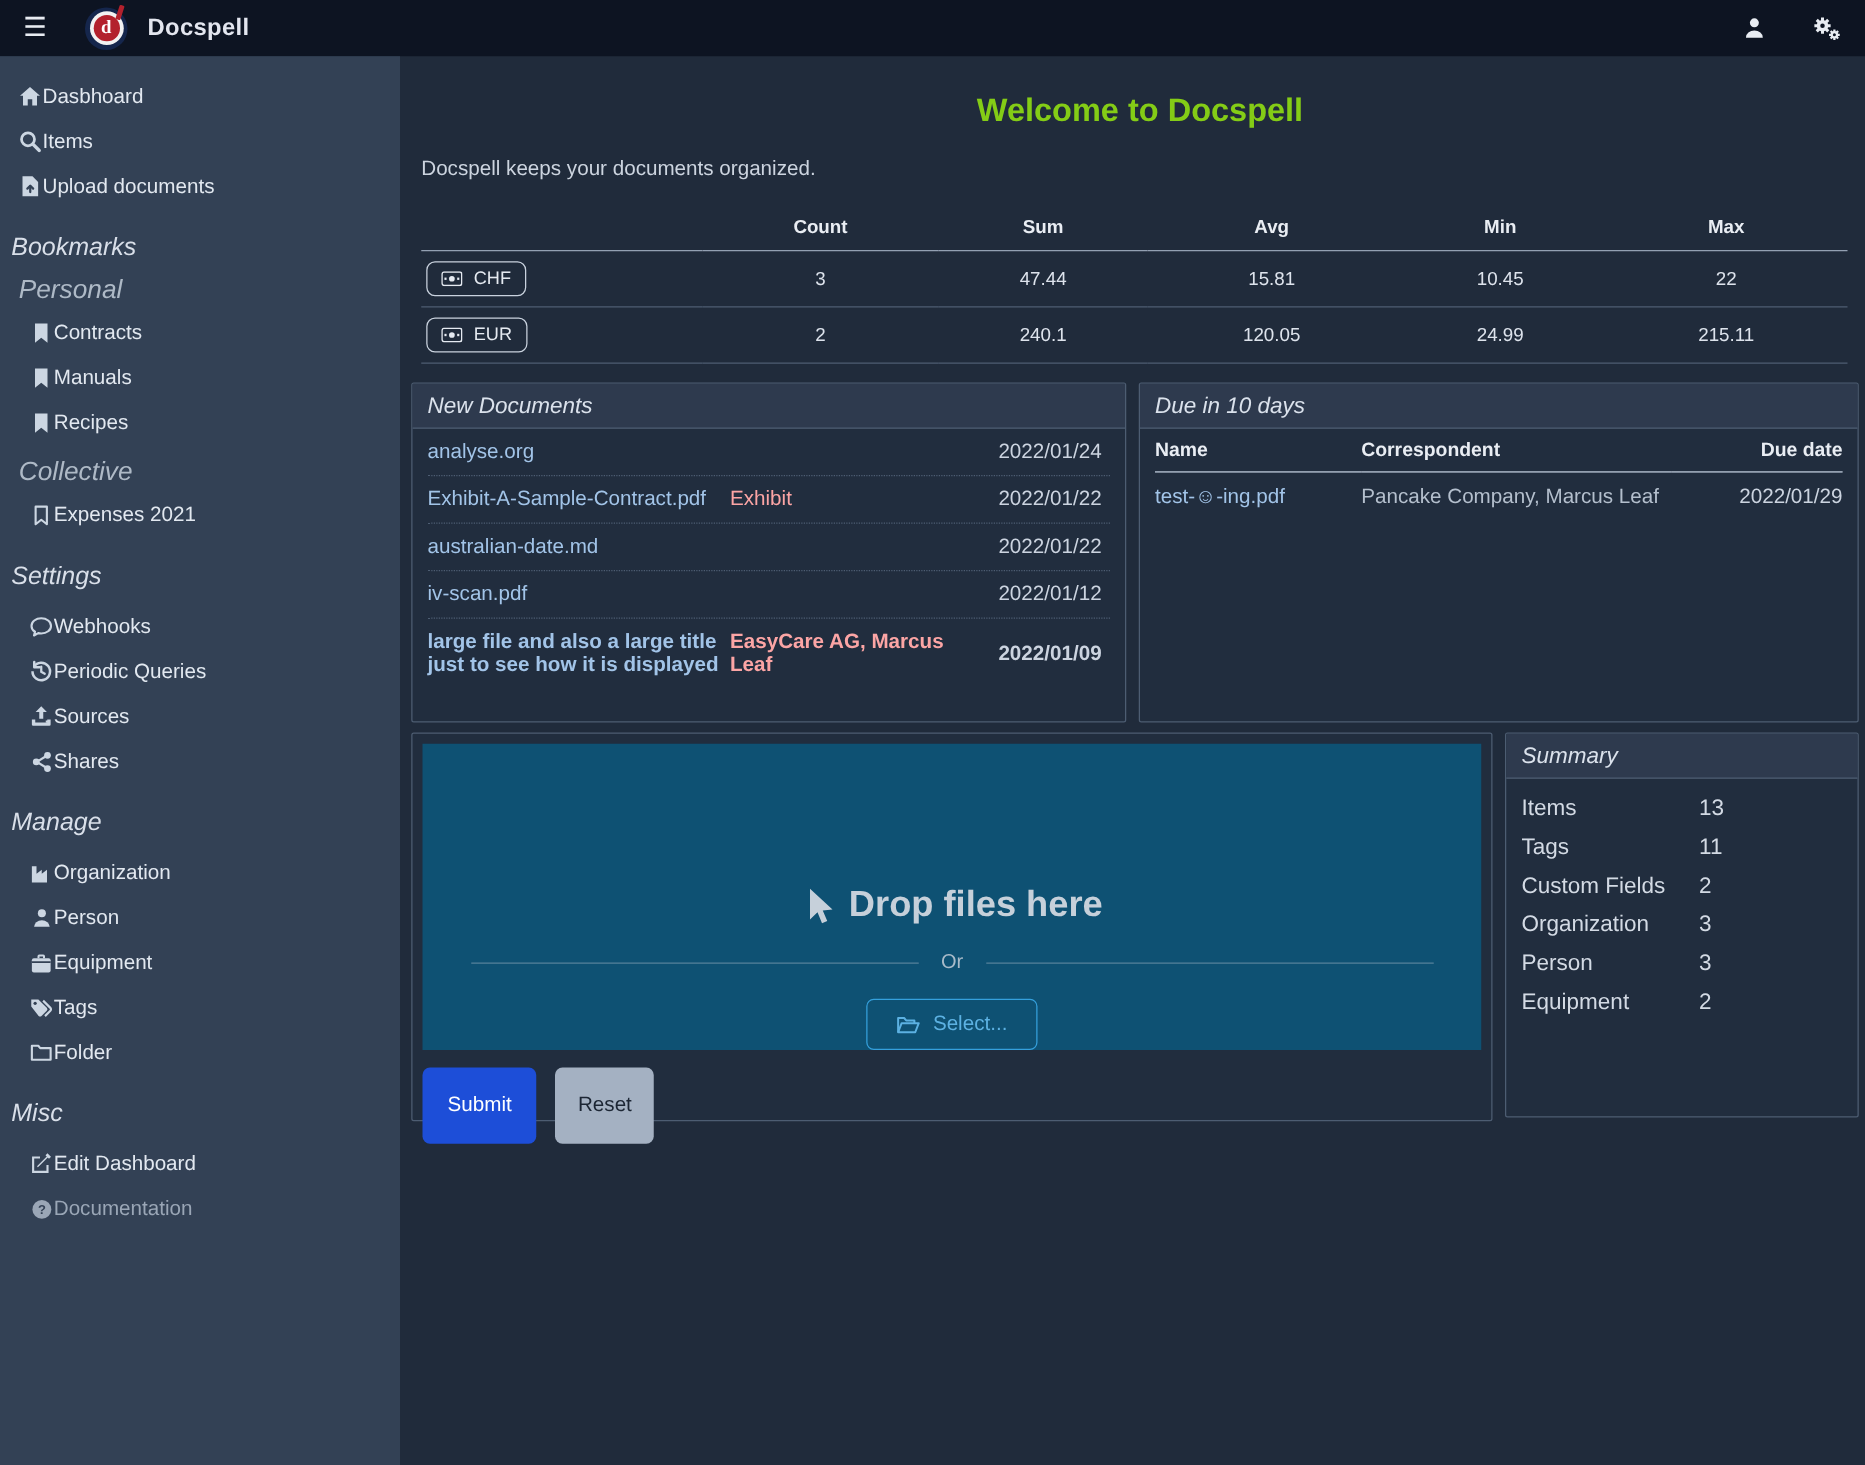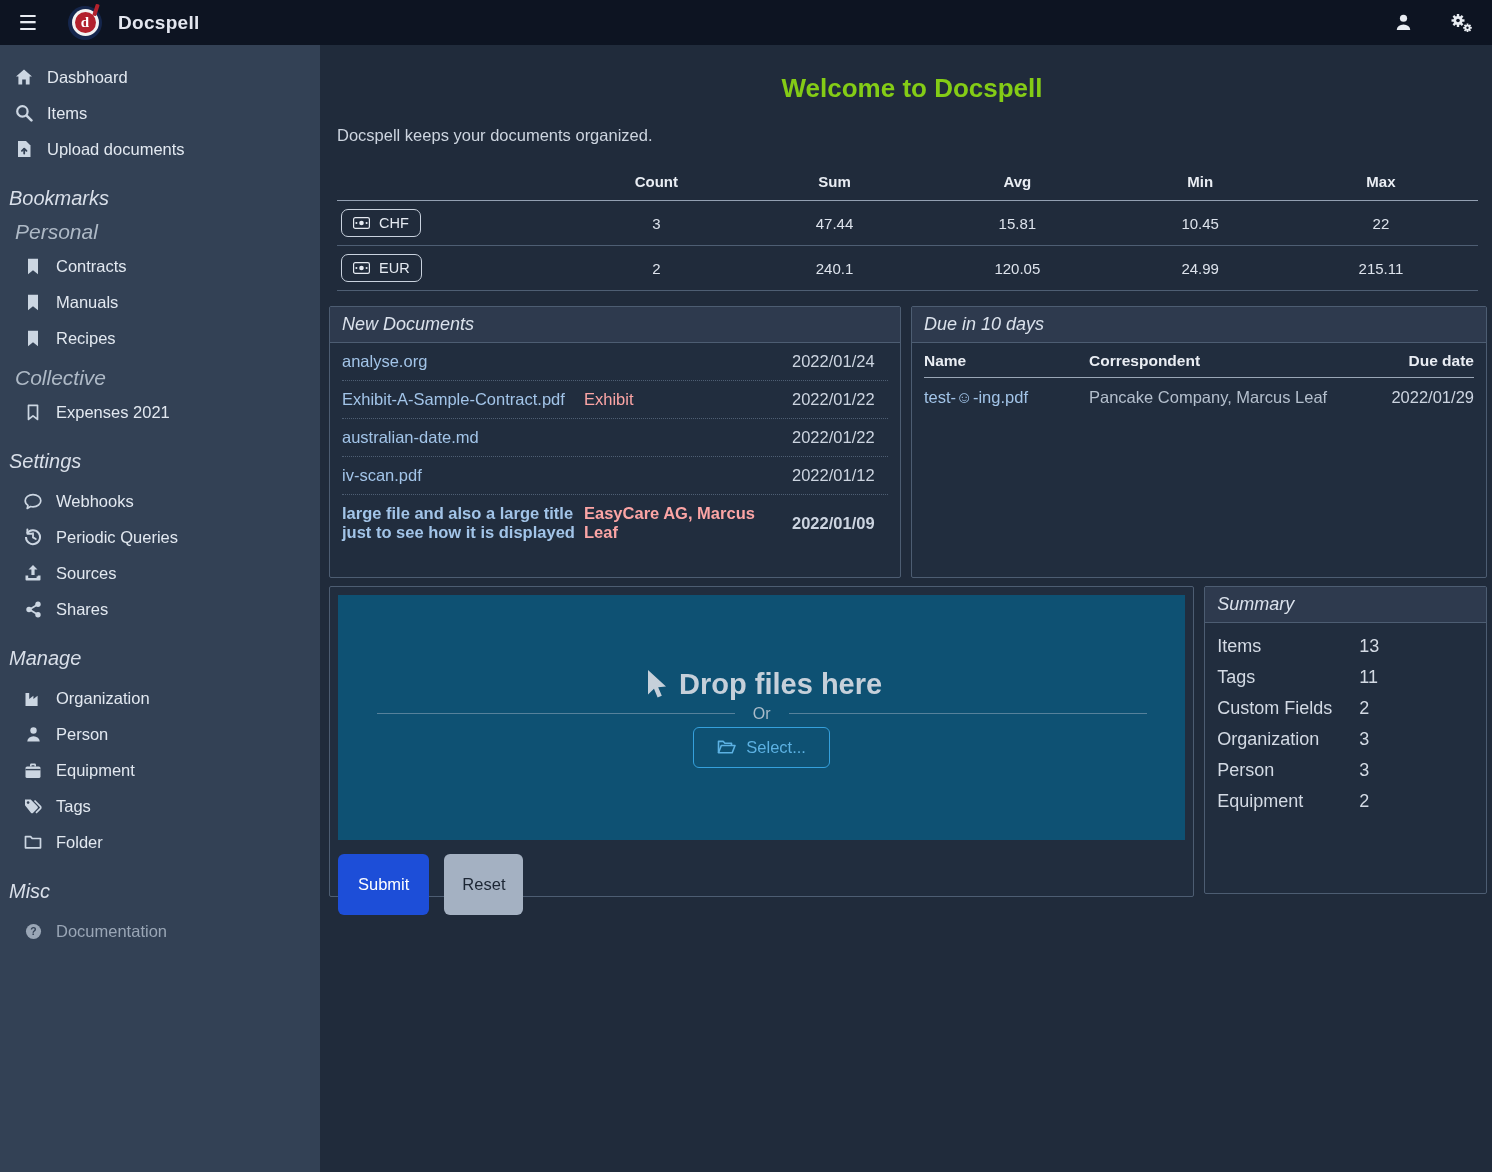--- a/index.html
+++ b/index.html
@@ -29,21 +29,21 @@
   .topbar-icon { width:34px; height:34px; display:flex; align-items:center; justify-content:center;
     color:#e8ecf2; cursor:pointer; }
   .topbar-icon + .topbar-icon { margin-left:14px; }
 
   
   .shell { display:flex; height:1127px; }
   .sidebar { width:320px; background:#334155; padding-top:14px; flex:none; }
   .main { flex:1; padding:24px 5px 0 9px; overflow:hidden; }
 
   
-  .nav-item { display:flex; align-items:center; gap:13px; padding:8px 14px; height:36px;
+  .nav-item { display:flex; align-items:center; padding:8px 14px; height:36px;
     font-size:16.5px; color:#e2e8f0; cursor:pointer; }
   .nav-item .ic { width:20px; display:flex; justify-content:center; color:#ccd6e2; flex:none; }
   .nav-item.dim { color:#9aa6b6; }
   .nav-item.dim .ic { color:#9aa6b6; }
   .side-heading { font-style:italic; font-size:20px; color:#d9dfe9; margin:20px 16px 10px 9px; }
   .side-subheading { font-style:italic; font-size:21px; color:#aeb9c6; margin:10px 0 4px 15px; }
   .indent { padding-left:23px; }
 
   
   .welcome-title { font-size:26px; font-weight:bold; color:#84cc16; margin:4px 0 0 8px;text-align:center; }
@@ -66,36 +66,36 @@
   .panel-header { background:#2e3a4e; border-bottom:1px solid #4d5d72; font-style:italic;
     font-size:18px; color:#dbe2ec; padding:7px 12px; }
   .nd-panel { width:572px; height:272px; }
   .due-panel { width:576px; height:272px; }
 
   .nd-body { padding:0 12px; }
   .nd-row { display:flex; align-items:center; padding:9px 0; border-bottom:1px dotted #4e5e73; }
   .nd-row:last-child { border-bottom:none;font-weight:bold; }
   .nd-name { flex:1; font-size:16.5px; color:#a2c4e8; cursor:pointer; padding-right:8px; }
   .nd-meta { width:208px; font-size:16.5px; color:#fca5a5; }
-  .nd-date { width:96px; text-align:left; font-size:16.5px; color:#ccd4e0; }
+  .nd-date { width:96px; text-align:center; font-size:16.5px; color:#ccd4e0; }
 
   .due-body { padding:0 12px; }
   .due-table { width:100%; border-collapse:collapse; }
   .due-table th { font-size:15.5px; font-weight:bold; color:#e9edf3; text-align:left;
     padding:9px 0 7px; border-bottom:1px solid #9aa6b6; }
   .due-table th:last-child { text-align:right; }
   .due-table td { font-size:16.5px; padding:10px 0; }
   .due-name { color:#a2c4e8; cursor:pointer; }
   .due-corr { color:#b4bfcd; }
   .due-date { color:#ccd4e0; text-align:right; }
 
   
   .upload-panel { width:866px; height:311px; padding:8px; background:#212d3e; }
   .dropzone { height:245px; background:#0e5173; display:flex; flex-direction:column;
-    align-items:center; justify-content:center; gap:4px; cursor:pointer; }
+    align-items:center; justify-content:flex-end; gap:20px; cursor:pointer; }
   .drop-line1 { display:flex; align-items:center; gap:12px; color:#c6d0da;
     font-size:29px; font-weight:bold; }
   .or-row { display:flex; align-items:center; gap:18px; width:770px; }
   .or-row .rule { flex:1; height:1px; background:#56819b; }
   .or-row .or-text { color:#a9bbc9; font-size:16px; }
   .select-btn { display:inline-flex; align-items:center; gap:10px; border:1px solid #35a0dc;
     color:#5cb1e2; background:transparent; border-radius:6px; padding:10px 23px;
     font-size:16.5px; cursor:pointer; }
   .upload-actions { display:flex; gap:15px; margin-top:14px; }
   .btn-submit { background:#1d4ed8; color:#ffffff; border:none; border-radius:6px;
@@ -313,20 +313,30 @@
       <span class="ic">
         <svg width="18" height="16" viewBox="0 0 18 16" fill="none" stroke="currentColor" stroke-width="1.7" stroke-linejoin="round">
           <path d="M1.5 13.8 V2.6 H6.6 L8.2 4.5 H16.5 V13.8 Z"></path>
         </svg>
         </span>
       <span>Folder</span>
     </div>
 
     <div class="side-heading">Misc</div>
 
+    <div class="nav-item indent">
+      <span class="ic">
+        <svg width="18" height="18" viewBox="0 0 18 18" fill="none" stroke="currentColor" stroke-width="1.7">
+          <path d="M14 10 V15.5 H2.5 V4 H8"></path>
+          <path d="M6.8 11.4 L15 3.2 L14.2 2.4 L6 10.6 L5.6 11.8 Z" fill="currentColor" stroke="none"></path>
+          <path d="M13.2 1.4 L16 4.2" stroke-width="2.2"></path>
+        </svg>
+        </span>
+      <span>Edit Dashboard</span>
+    </div>
     <div class="nav-item indent dim">
       <span class="ic">
         <svg width="17" height="17" viewBox="0 0 18 18">
           <circle cx="9" cy="9" r="8" fill="currentColor"></circle>
           <text x="9" y="13" text-anchor="middle" font-size="11" font-weight="bold" fill="#334155">?</text>
         </svg>
         </span>
       <span>Documentation</span>
     </div>
   </div>

